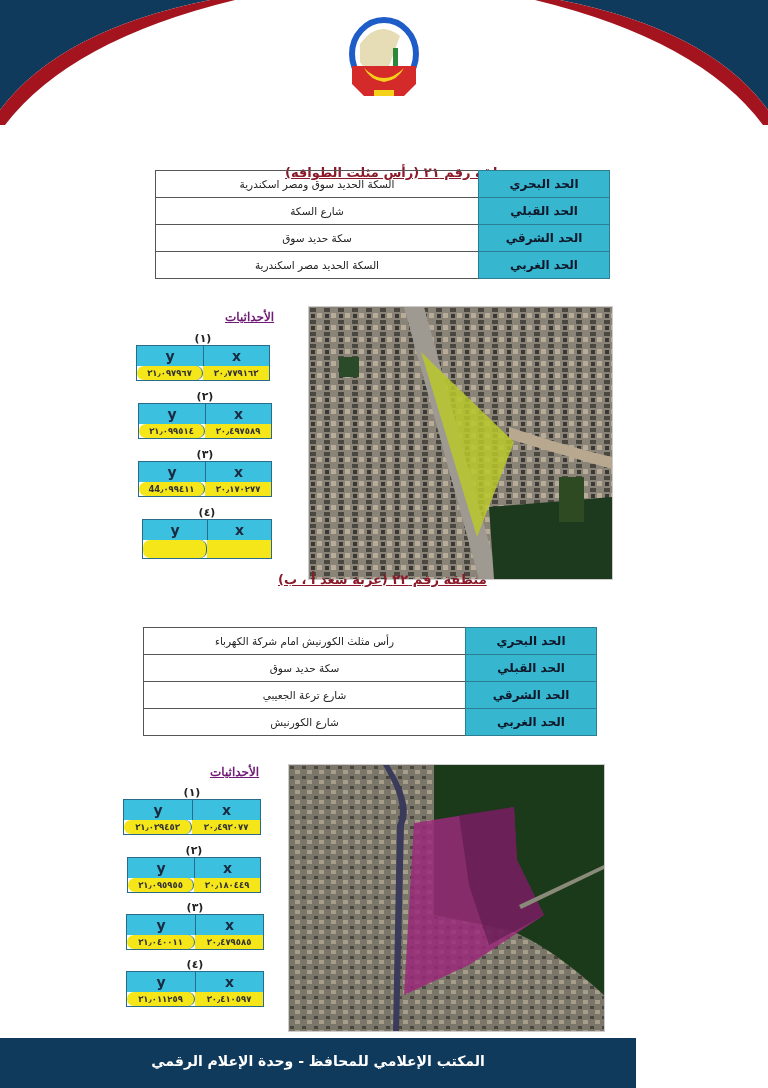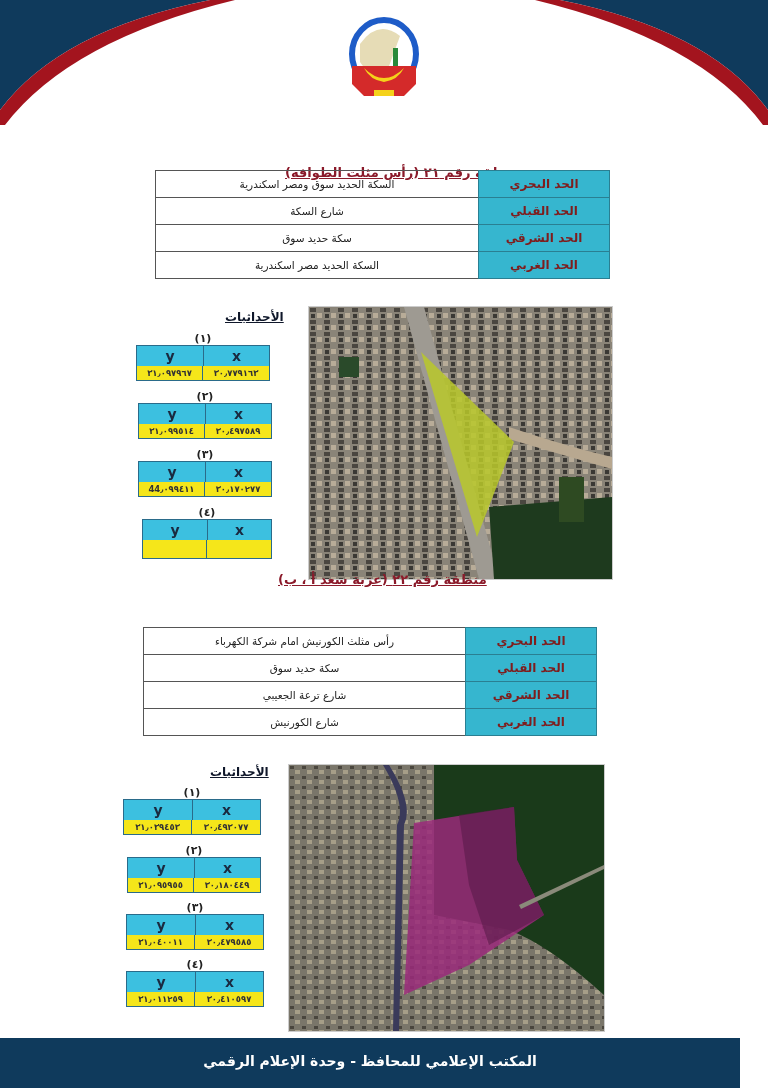--- a/index.html
+++ b/index.html
@@ -2,31 +2,31 @@
 <html><head>
 <meta charset="utf-8">
 <style>
   html,body{margin:0;padding:0;}
   body{width:768px;height:1088px;position:relative;overflow:hidden;background:#ffffff;font-family:"DejaVu Sans",sans-serif;}
   .header{position:absolute;left:0;top:0;width:768px;height:130px;}
   .logo{position:absolute;left:338px;top:14px;width:92px;height:92px;}
   .section-title{position:absolute;font-weight:bold;font-size:13px;color:#8b1a2a;text-decoration:underline;direction:rtl;white-space:nowrap;}
   table.bounds{position:absolute;border-collapse:collapse;direction:rtl;}
   table.bounds td{border:1.5px solid #555;height:26px;font-size:10.5px;color:#222;text-align:center;padding:0 6px;margin-top:43px;}
-  table.bounds td.lbl{background:#36b6cf;color:#7f1d1d;font-weight:bold;font-size:12px;width:118px;border-color:#2a7f92;}
-  .coords-title{position:absolute;font-weight:bold;font-size:12px;color:#0f172a;text-decoration:underline;direction:rtl;}
+  table.bounds td.lbl{background:#36b6cf;color:#0f172a;font-weight:bold;font-size:12px;width:118px;border-color:#2a7f92;}
+  .coords-title{position:absolute;font-weight:bold;font-size:12px;color:#701a75;text-decoration:underline;direction:rtl;font-family:Liberation Serif, serif;}
   .cblock{position:absolute;width:134px;}
   .cnum{text-align:center;font-size:11px;font-weight:bold;color:#222;height:13px;line-height:13px;}
   .cgrid{display:grid;grid-template-columns:1fr 1fr;border:1.5px solid #2a6b8a;}
   .chead{background:#3cc0e0;height:20px;line-height:20px;text-align:center;font-weight:bold;font-size:14px;color:#1a2a40;}
   .chead + .chead{border-left:1px solid #2a6b8a;}
   .cval{background:#f5e61a;height:14px;line-height:14px;text-align:center;font-size:8.5px;font-weight:bold;color:#333;direction:rtl;}
-  .cval.l{border-right:1px solid #2a6b8a;}
+  .cval.l{border-right:1px solid #2a6b8a;border-radius:7px;}
   .map{position:absolute;border:1px solid #ccc;overflow:hidden;}
-  .footer{position:absolute;left:0;top:1038px;width:740px;height:50px;background:#0f3a5c;color:#fff;text-align:center;line-height:46px;font-size:14px;font-weight:bold;direction:rtl;}
+  .footer{position:absolute;left:0;top:1038px;width:636px;height:50px;background:#0f3a5c;color:#fff;text-align:center;line-height:46px;font-size:14px;font-weight:bold;direction:rtl;}
 </style>
 </head>
 <body>
 
 <div class="header">
   <svg width="768" height="130" viewBox="0 0 768 130">
     <path d="M0,0 L210,0 Q60,30 0,110 Z" fill="#0f3a5c"></path>
     <path d="M210,0 L235,0 Q70,40 5,125 L0,125 L0,110 Q60,30 210,0 Z" fill="#a3141e"></path>
     <path d="M768,0 L560,0 Q710,30 768,110 Z" fill="#0f3a5c"></path>
     <path d="M560,0 L535,0 Q700,40 763,125 L768,125 L768,110 Q710,30 560,0 Z" fill="#a3141e"></path>

